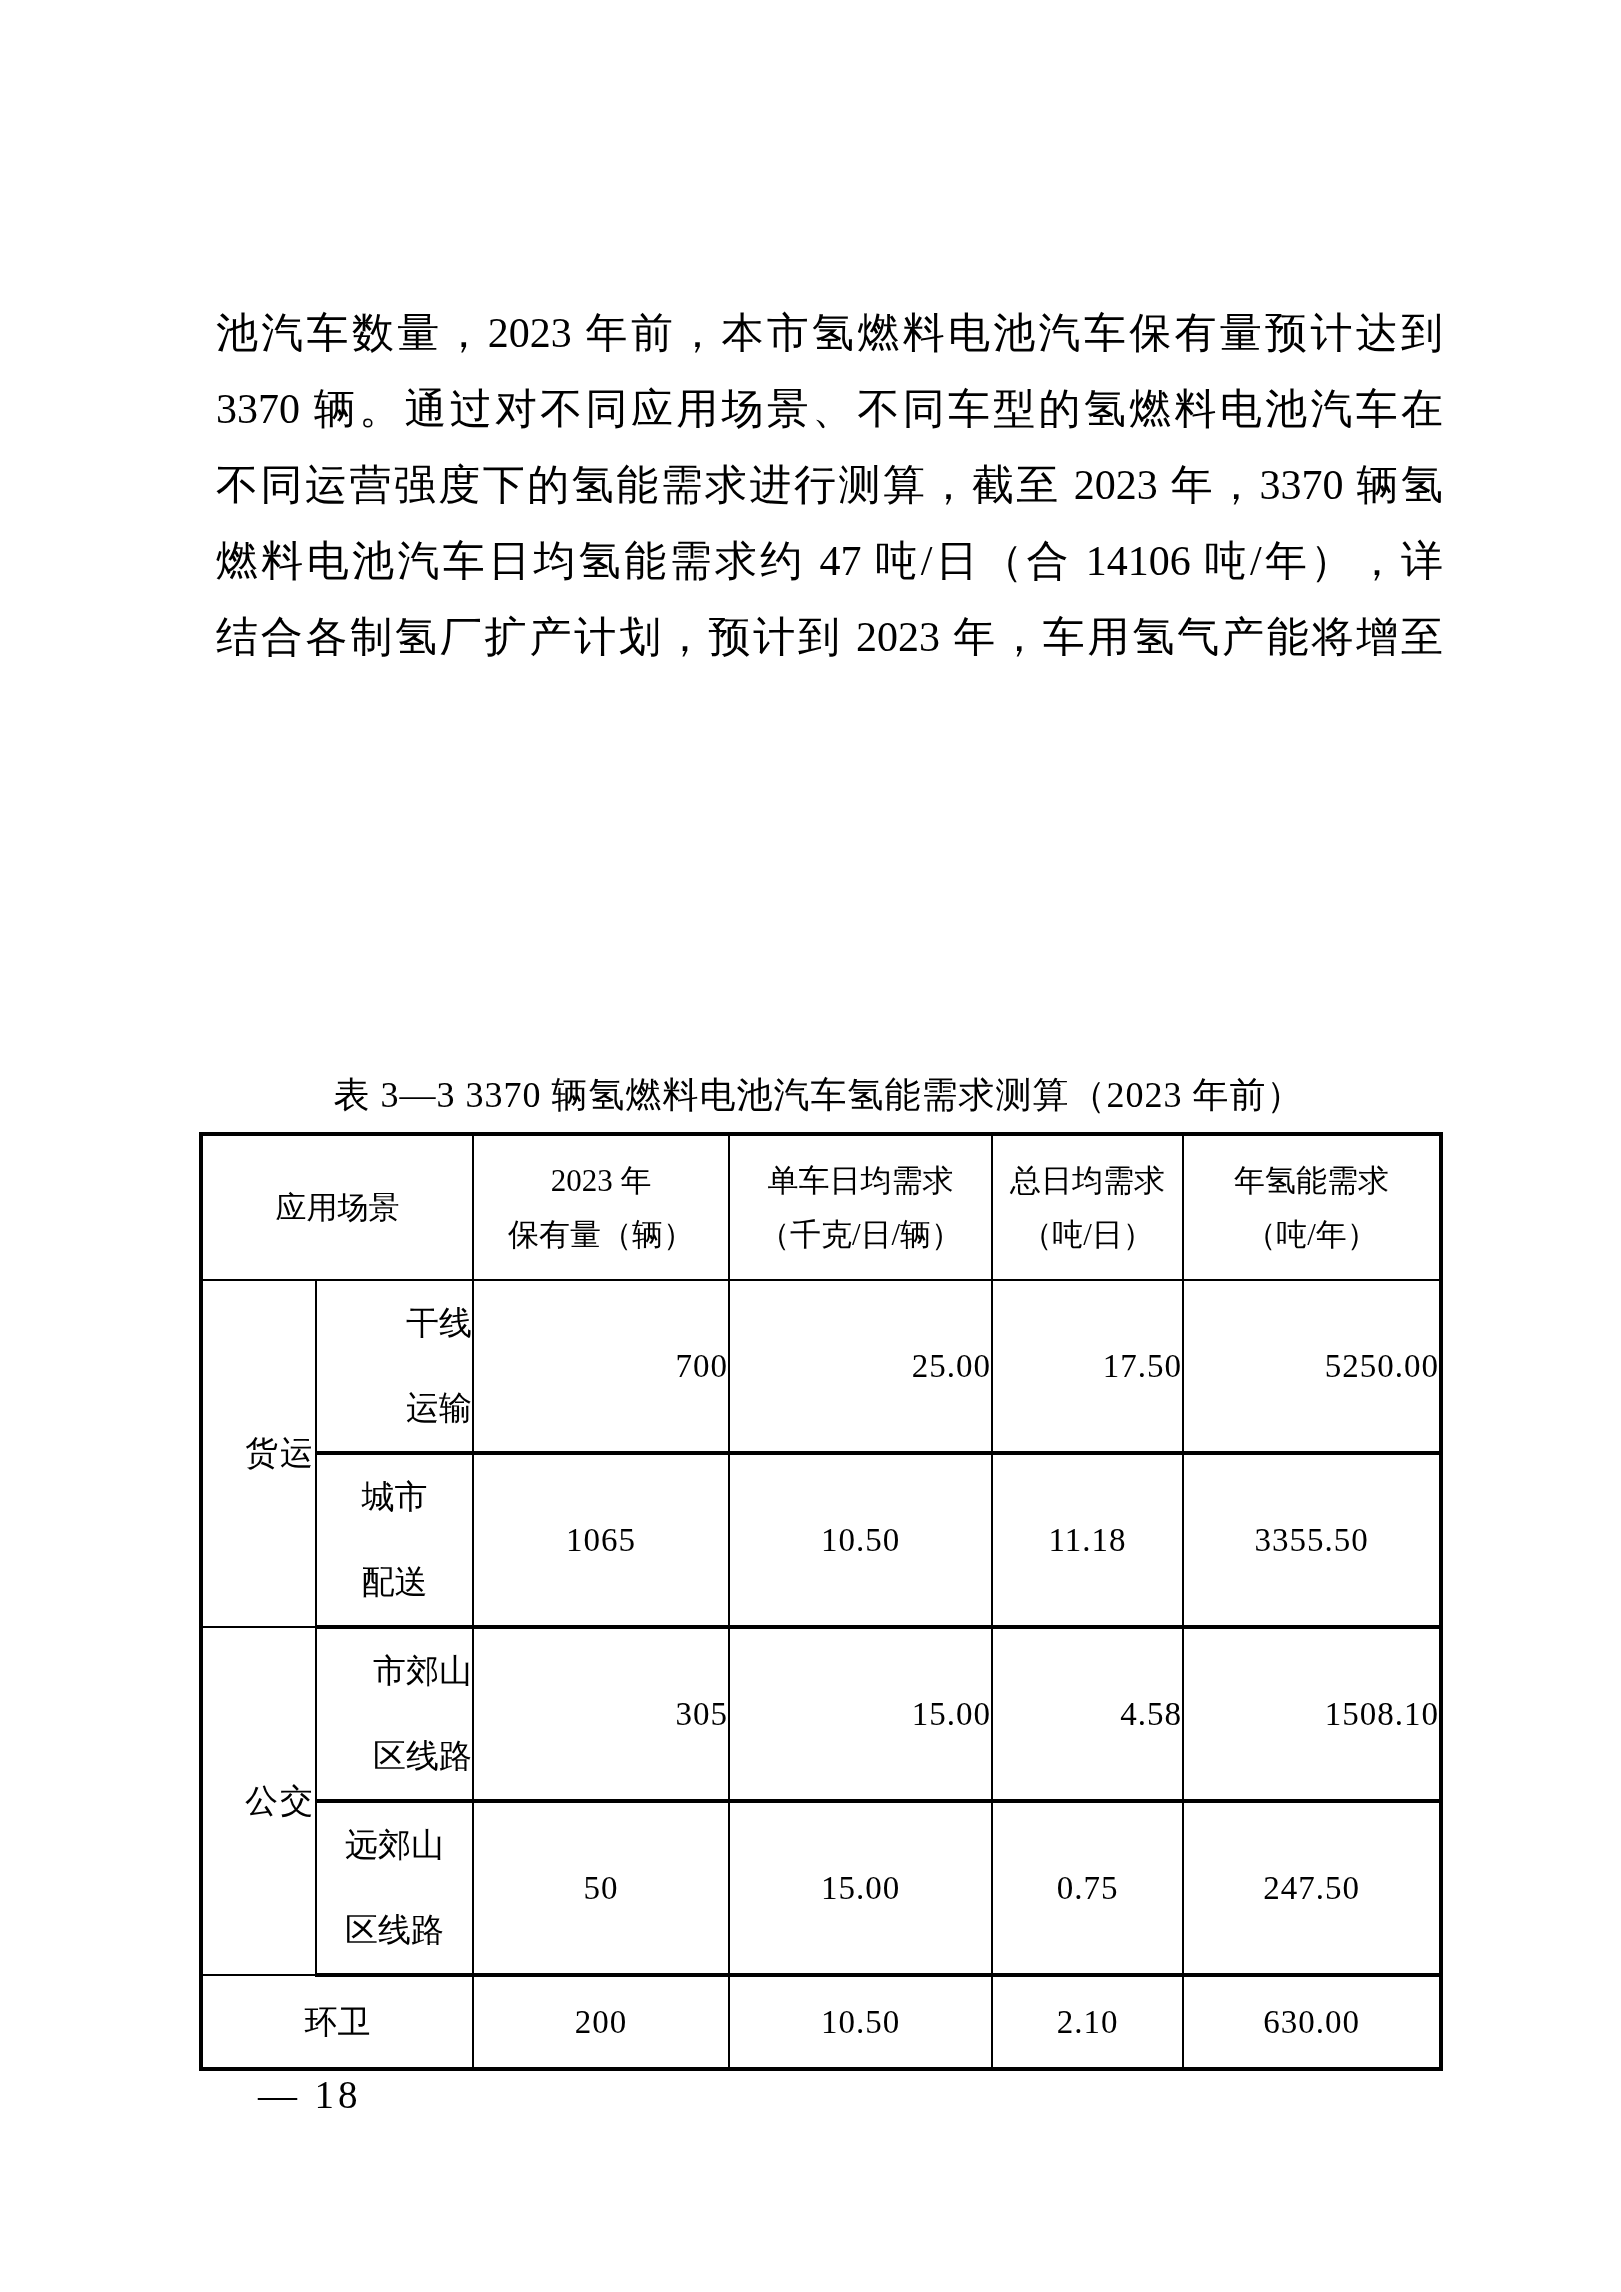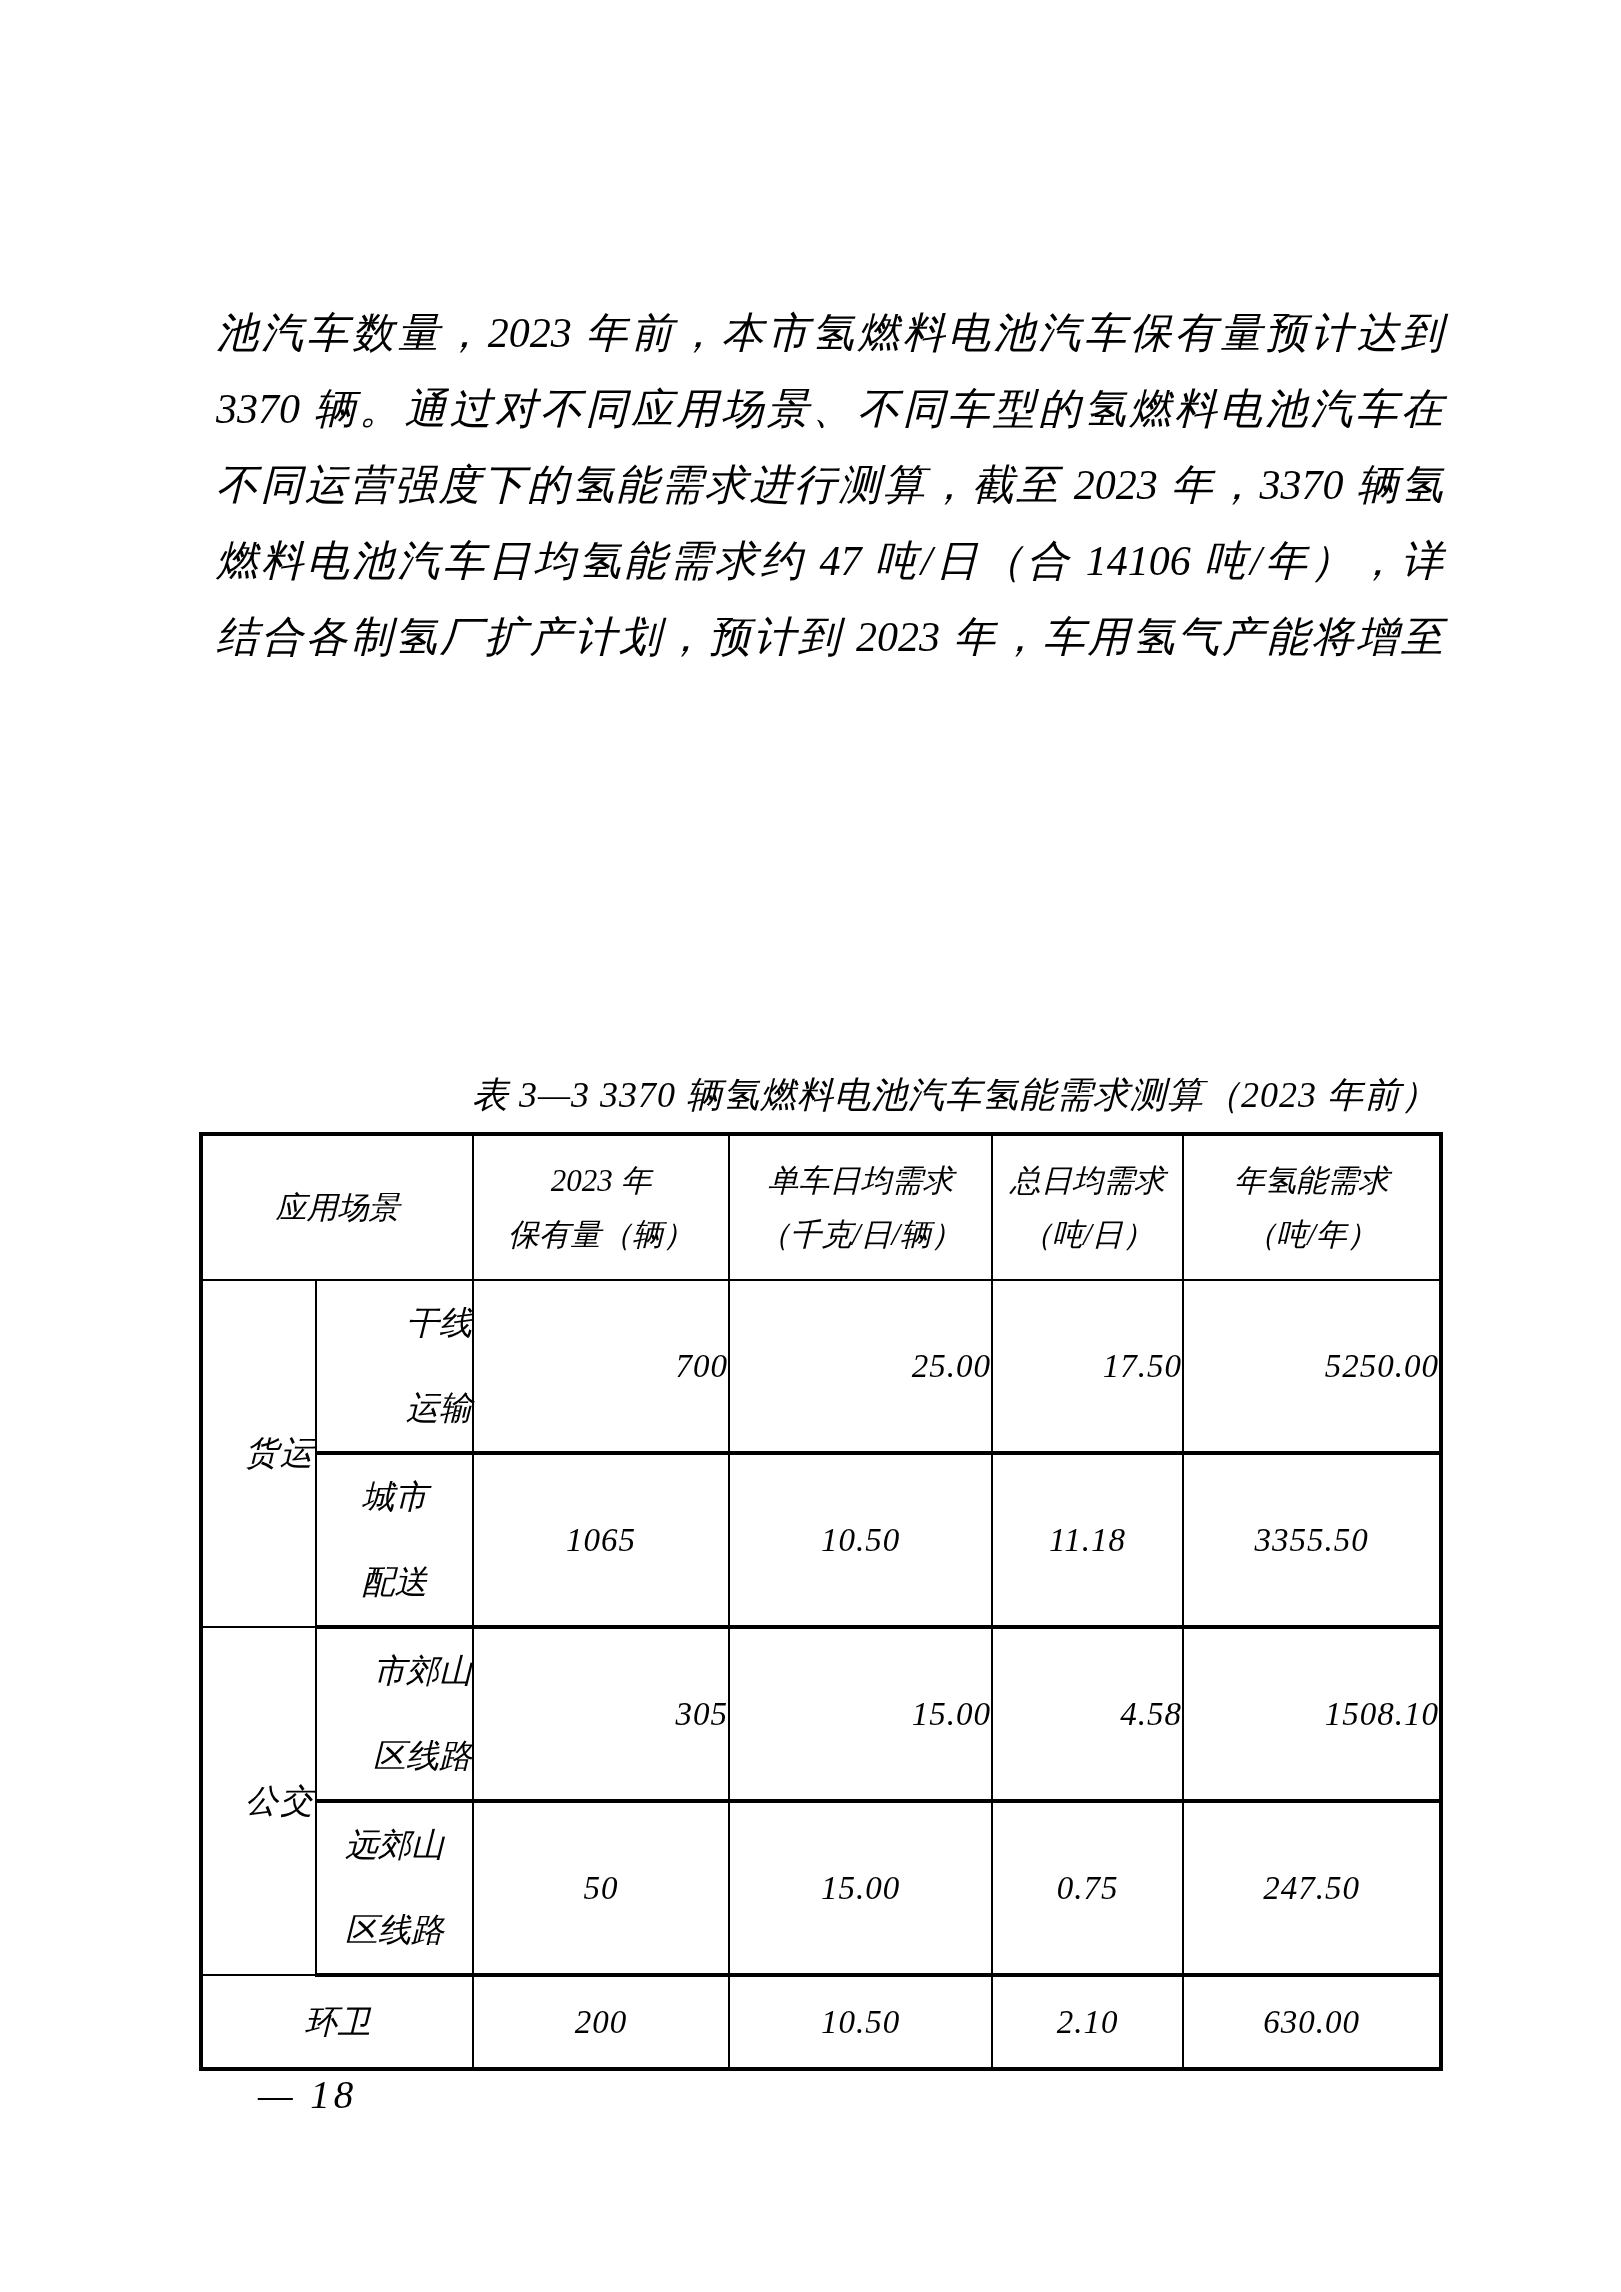--- a/index.html
+++ b/index.html
@@ -1,38 +1,38 @@
 <!DOCTYPE html>
 <html><head>
 <meta charset="utf-8">
 <style>
   html,body{margin:0;padding:0;}
   body{
     width:1621px;height:2293px;background:#ffffff;color:#000;
     font-family:"Liberation Serif","DejaVu Serif",serif;
     position:relative;overflow:hidden;
   }
-  .page{position:absolute;inset:0;font-style:italic;}
+  .page{position:absolute;inset:0;}
 
   
   .para{
     position:absolute;left:216px;top:295px;width:1227px;
     font-size:42px;line-height:76px;
   }
   .para .line{white-space:nowrap;}
   .para .line.justify{
     white-space:normal;
     text-align:justify;
     text-align-last:justify;
   }
 
   
   .table-title{
     position:absolute;left:199px;top:1074px;width:1239px;
-    text-align:right;font-size:36px;line-height:43px;
+    text-align:center;font-size:36px;line-height:43px;
     letter-spacing:1px;
   }
 
   
   table.demand{
     position:absolute;left:199px;top:1132px;
     width:1239px;border-collapse:collapse;table-layout:fixed;
     border:4.9px solid #000;
   }
   table.demand th,table.demand td{

